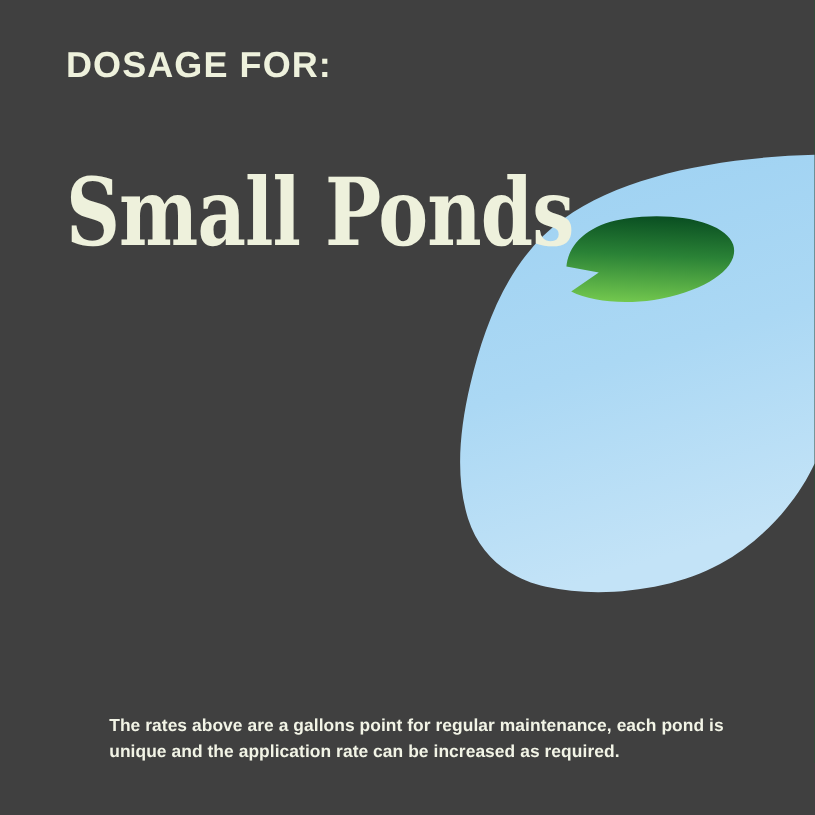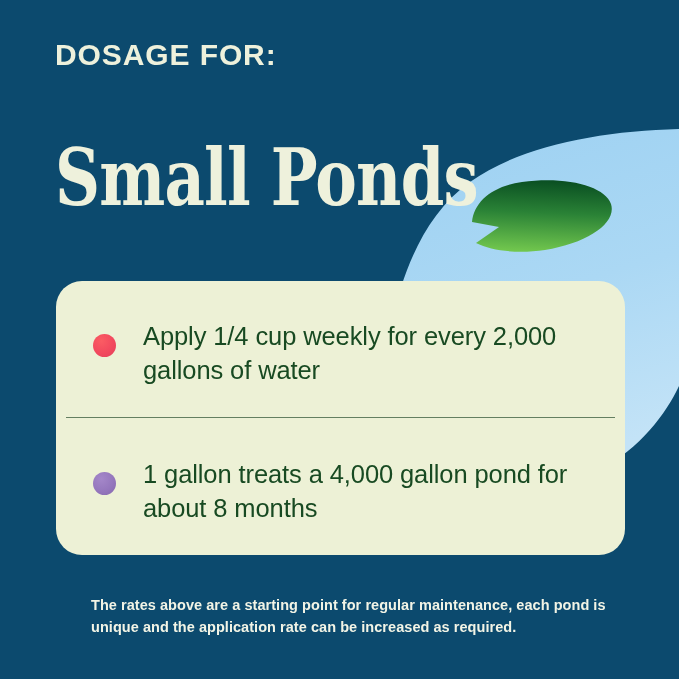--- a/index.html
+++ b/index.html
@@ -11,21 +11,21 @@
     height: 679px;
     overflow: hidden;
     font-family: "Liberation Sans", sans-serif;
     background: #18602f;
   }
 
   #poster {
     position: relative;
     width: 679px;
     height: 679px;
-    background: #0c4a6e;
+    background: #404040;
     overflow: hidden;
     text-decoration: underline;
   }
 
   
   #pond-layer {
     position: absolute;
     inset: 0;
     width: 679px;
     height: 679px;
@@ -176,31 +176,16 @@
              C 518 254, 492 251, 476 243
              L 499 227
              L 472 222
              C 474 201, 493 186, 522 182
              Z"></path>
   </svg>
 
   <div id="eyebrow">DOSAGE FOR:</div>
   <h1 id="headline">Small Ponds</h1>
 
-  <div id="card">
 
-    <div class="bullet-row" id="row-0">
-      <span class="dot red"></span>
-      <span class="bullet-text">Apply 1/4 cup weekly for every 2,000 gallons of water</span>
-    </div>
-
-    <div id="divider"></div>
-
-    <div class="bullet-row" id="row-1">
-      <span class="dot purple"></span>
-      <span class="bullet-text">1 gallon treats a 4,000 gallon pond for about 8 months</span>
-    </div>
-
-  </div>
-
-  <div id="footnote">The rates above are a starting point for regular maintenance, each pond is unique and the application rate can be increased as required.</div>
+  <div id="footnote">The rates above are a gallons point for regular maintenance, each pond is unique and the application rate can be increased as required.</div>
 
 </div>
 
 </body></html>

